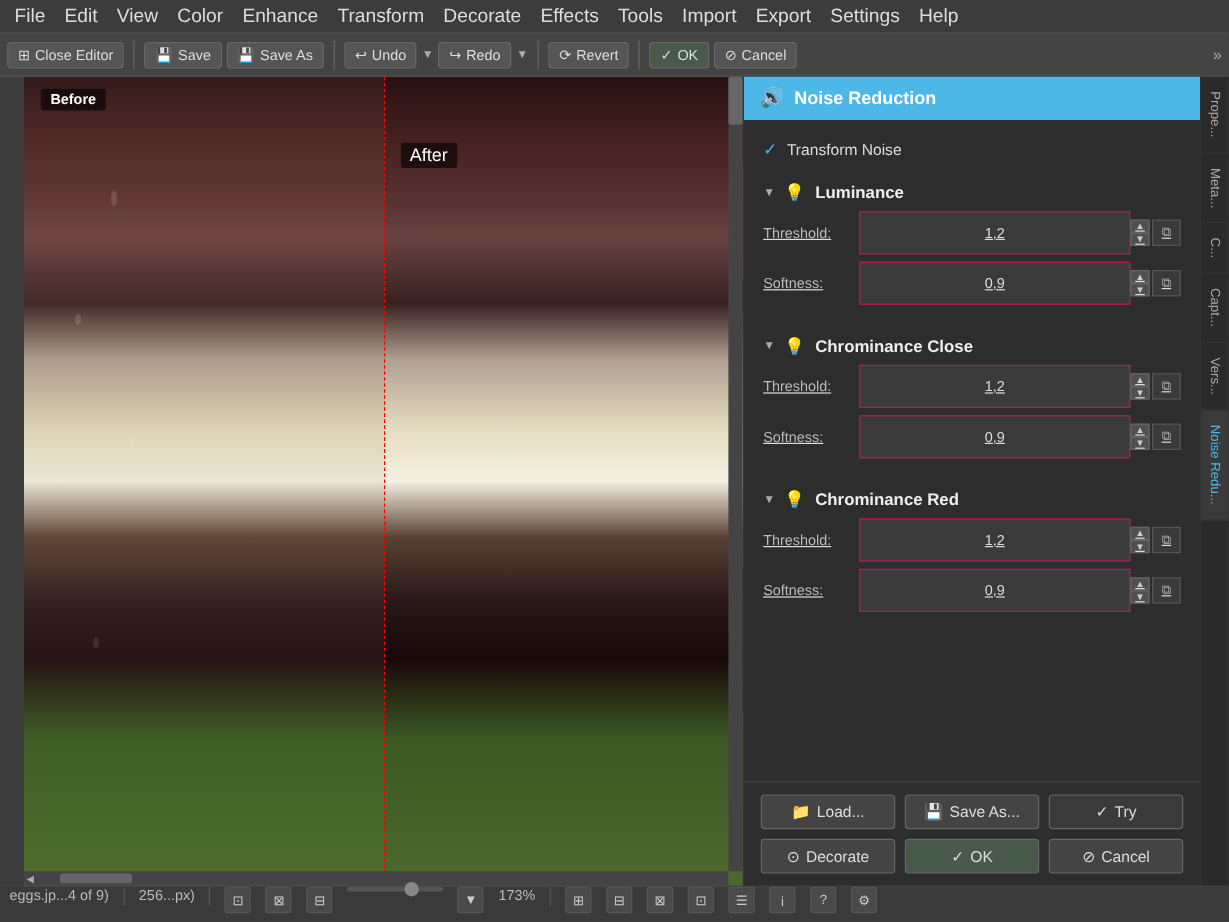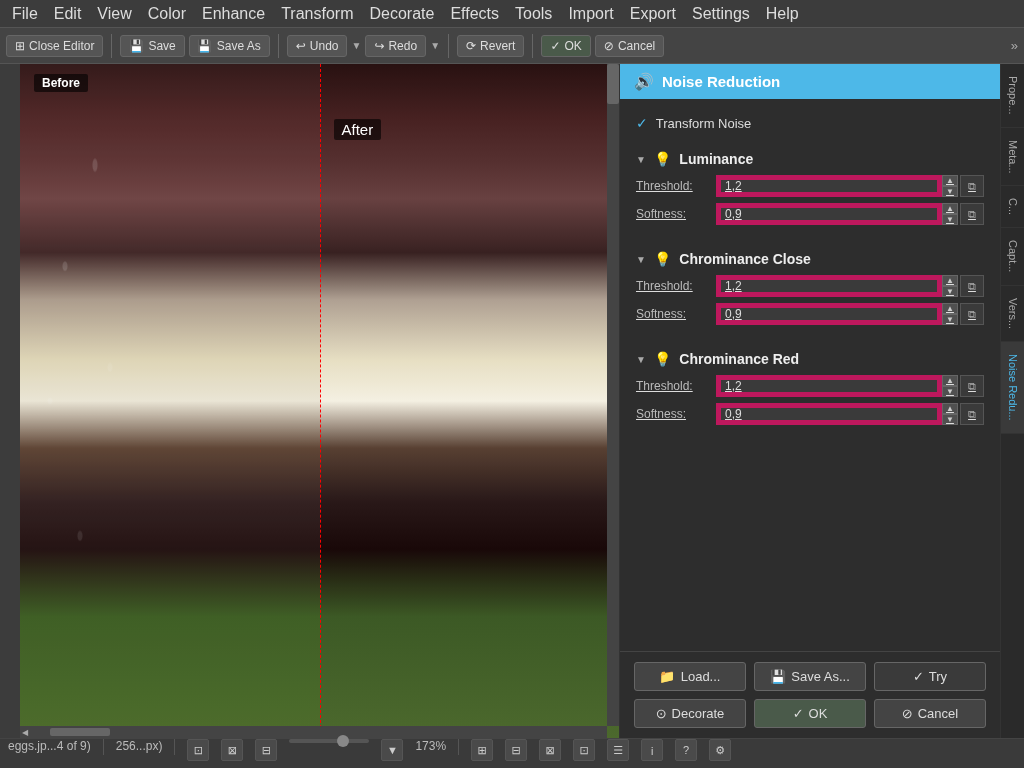--- a/index.html
+++ b/index.html
@@ -141,23 +141,23 @@
     .section-icon.blue { color: #6ac0f0; }
     .section-icon.orange { color: #f0a040; }
 
     
     .slider-section { padding: 4px 16px 12px; text-decoration: underline; }
     .slider-row {
       display: flex; align-items: center; margin-bottom: 6px;
     }
     .slider-label { width: 80px; color: #bbb; font-size: 12px; }
     .slider-input {
-      flex: 1; background: #3a3a3a; border: 5px solid #be185d;
-      color: #ddd; font-size: 12px; text-align: left; padding: 2px 4px;
-      height: 22px;
+      flex: 1; background: #3a3a3a; border: 1px solid #be185d;
+      color: #ddd; font-size: 12px; text-align: center; padding: 2px 4px;
+      height: 36px;
     }
     .slider-spinners {
       display: flex; flex-direction: column; width: 16px;
     }
     .spinner-btn {
       height: 11px; background: #505050; border: 1px solid #666;
       display: flex; align-items: center; justify-content: center;
       cursor: pointer; font-size: 8px; color: #ccc; line-height: 1;
     }
     .copy-icon {

